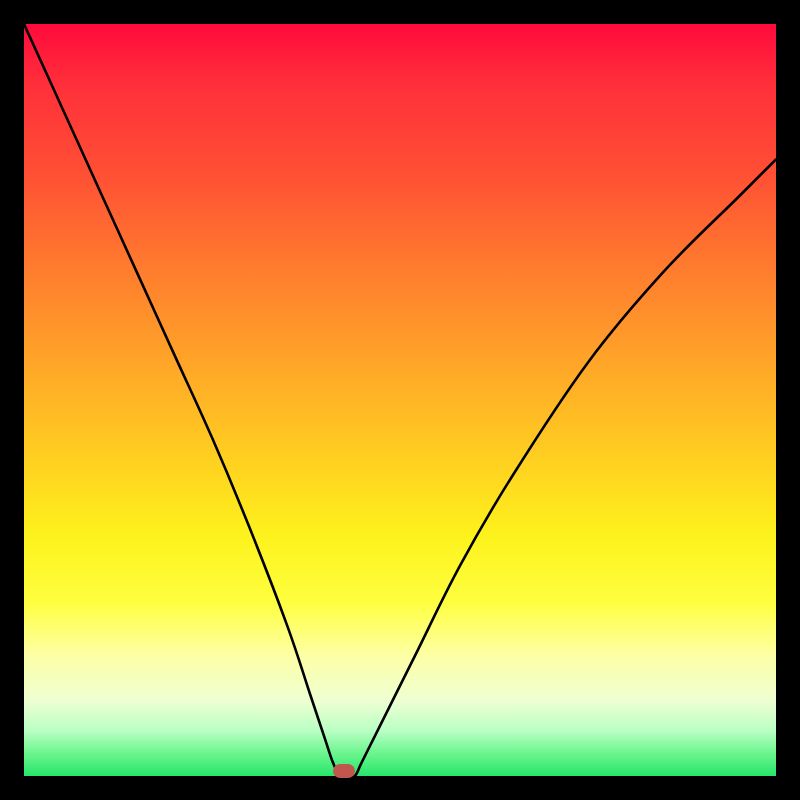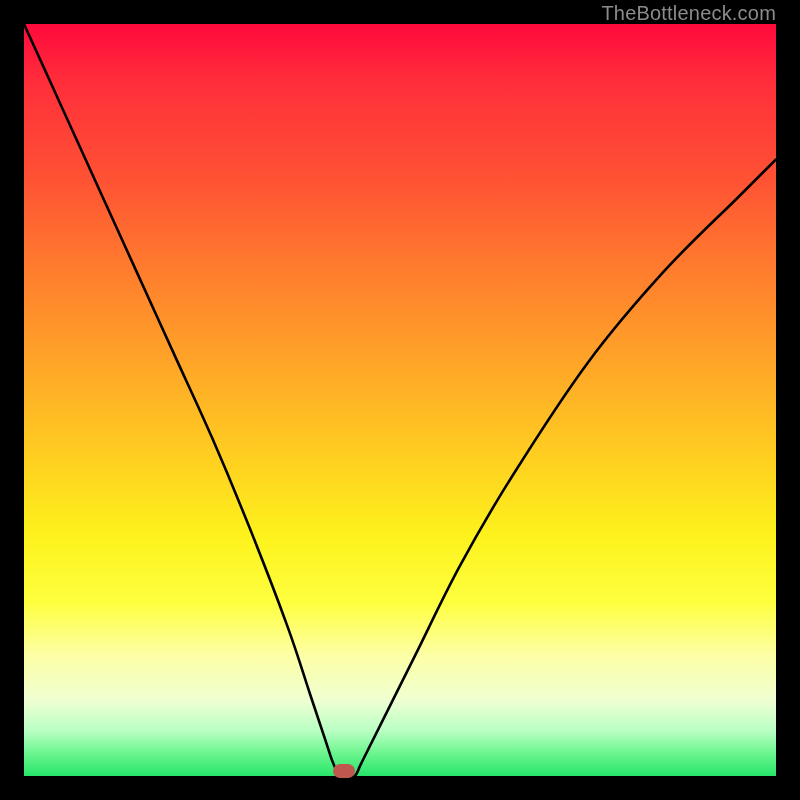--- a/index.html
+++ b/index.html
@@ -63,20 +63,19 @@
     height: 14px;
     background: #c0574f;
     border-radius: 7px;
     transform: translate(-50%, -50%);
   }
 </style>
 </head>
 <body>
 
 <div class="frame">
-  <div class="watermark">TheBottleneck.com</div>
   <div class="plot-area">
     <svg class="curve" viewBox="0 0 752 752" preserveAspectRatio="none">
       <path id="curve-path" fill="none" stroke="#000" stroke-width="2.6" stroke-linecap="round" stroke-linejoin="round" d="M 0.00 0.00 C 6.77 14.89, 24.06 52.94, 37.60 82.72 C 51.14 112.50, 61.66 135.66, 75.20 165.44 C 88.74 195.22, 99.26 218.38, 112.80 248.16 C 126.34 277.94, 136.86 301.10, 150.40 330.88 C 163.94 360.66, 174.46 382.47, 188.00 413.60 C 201.54 444.73, 212.06 470.00, 225.60 503.84 C 239.14 537.68, 252.37 571.82, 263.20 601.60 C 274.03 631.38, 278.99 648.98, 285.76 669.28 C 292.53 689.58, 296.74 702.22, 300.80 714.40 C 304.86 726.58, 305.61 730.19, 308.32 736.96 C 311.03 743.73, 313.13 749.29, 315.84 752.00 C 318.55 754.71, 320.65 752.00, 323.36 752.00 C 326.07 752.00, 328.17 754.71, 330.88 752.00 C 333.59 749.29, 332.99 747.79, 338.40 736.96 C 343.81 726.13, 351.48 710.79, 360.96 691.84 C 370.44 672.89, 377.50 658.75, 391.04 631.68 C 404.58 604.61, 418.56 573.93, 436.16 541.44 C 453.76 508.95, 465.79 487.75, 488.80 451.20 C 511.81 414.65, 536.93 374.95, 564.00 338.40 C 591.07 301.85, 612.13 277.94, 639.20 248.16 C 666.27 218.38, 694.10 193.26, 714.40 172.96 C 734.70 152.66, 745.23 142.13, 752.00 135.36"></path>
     </svg>
     <div id="marker" class="marker" style="left: 319.6px; top: 746.736px;"></div>
   </div>
 </div>
 
 </body></html>

